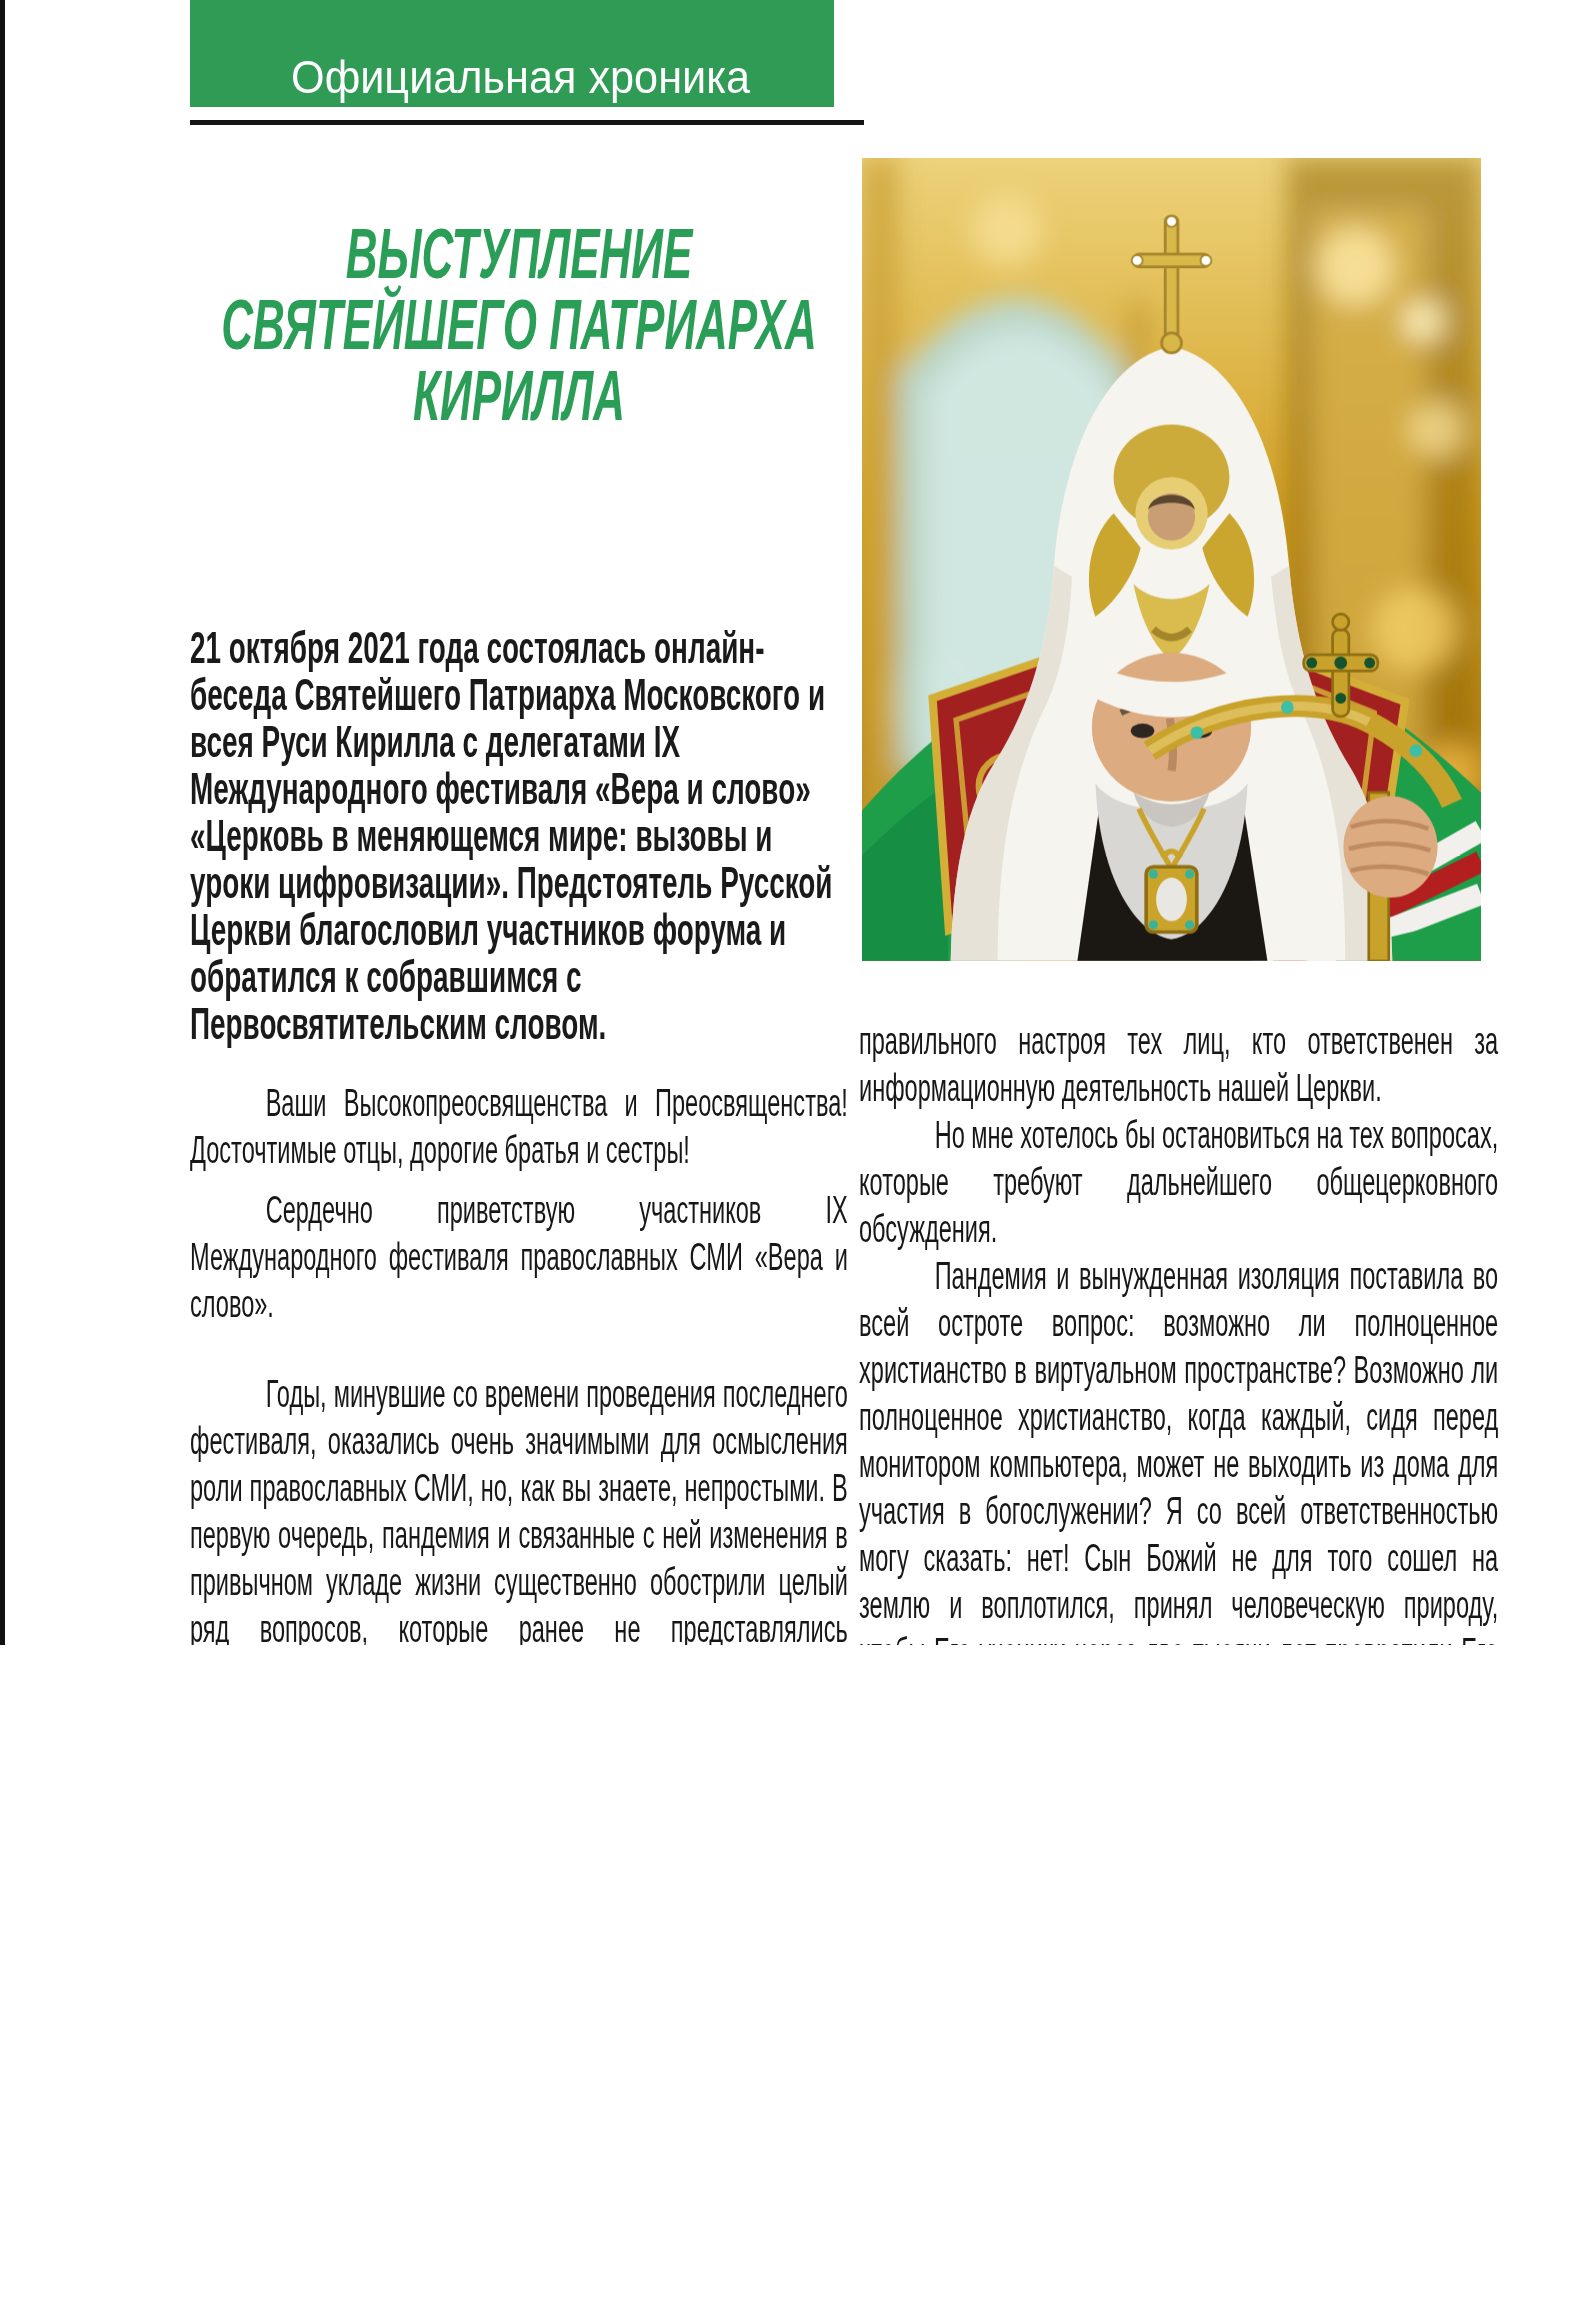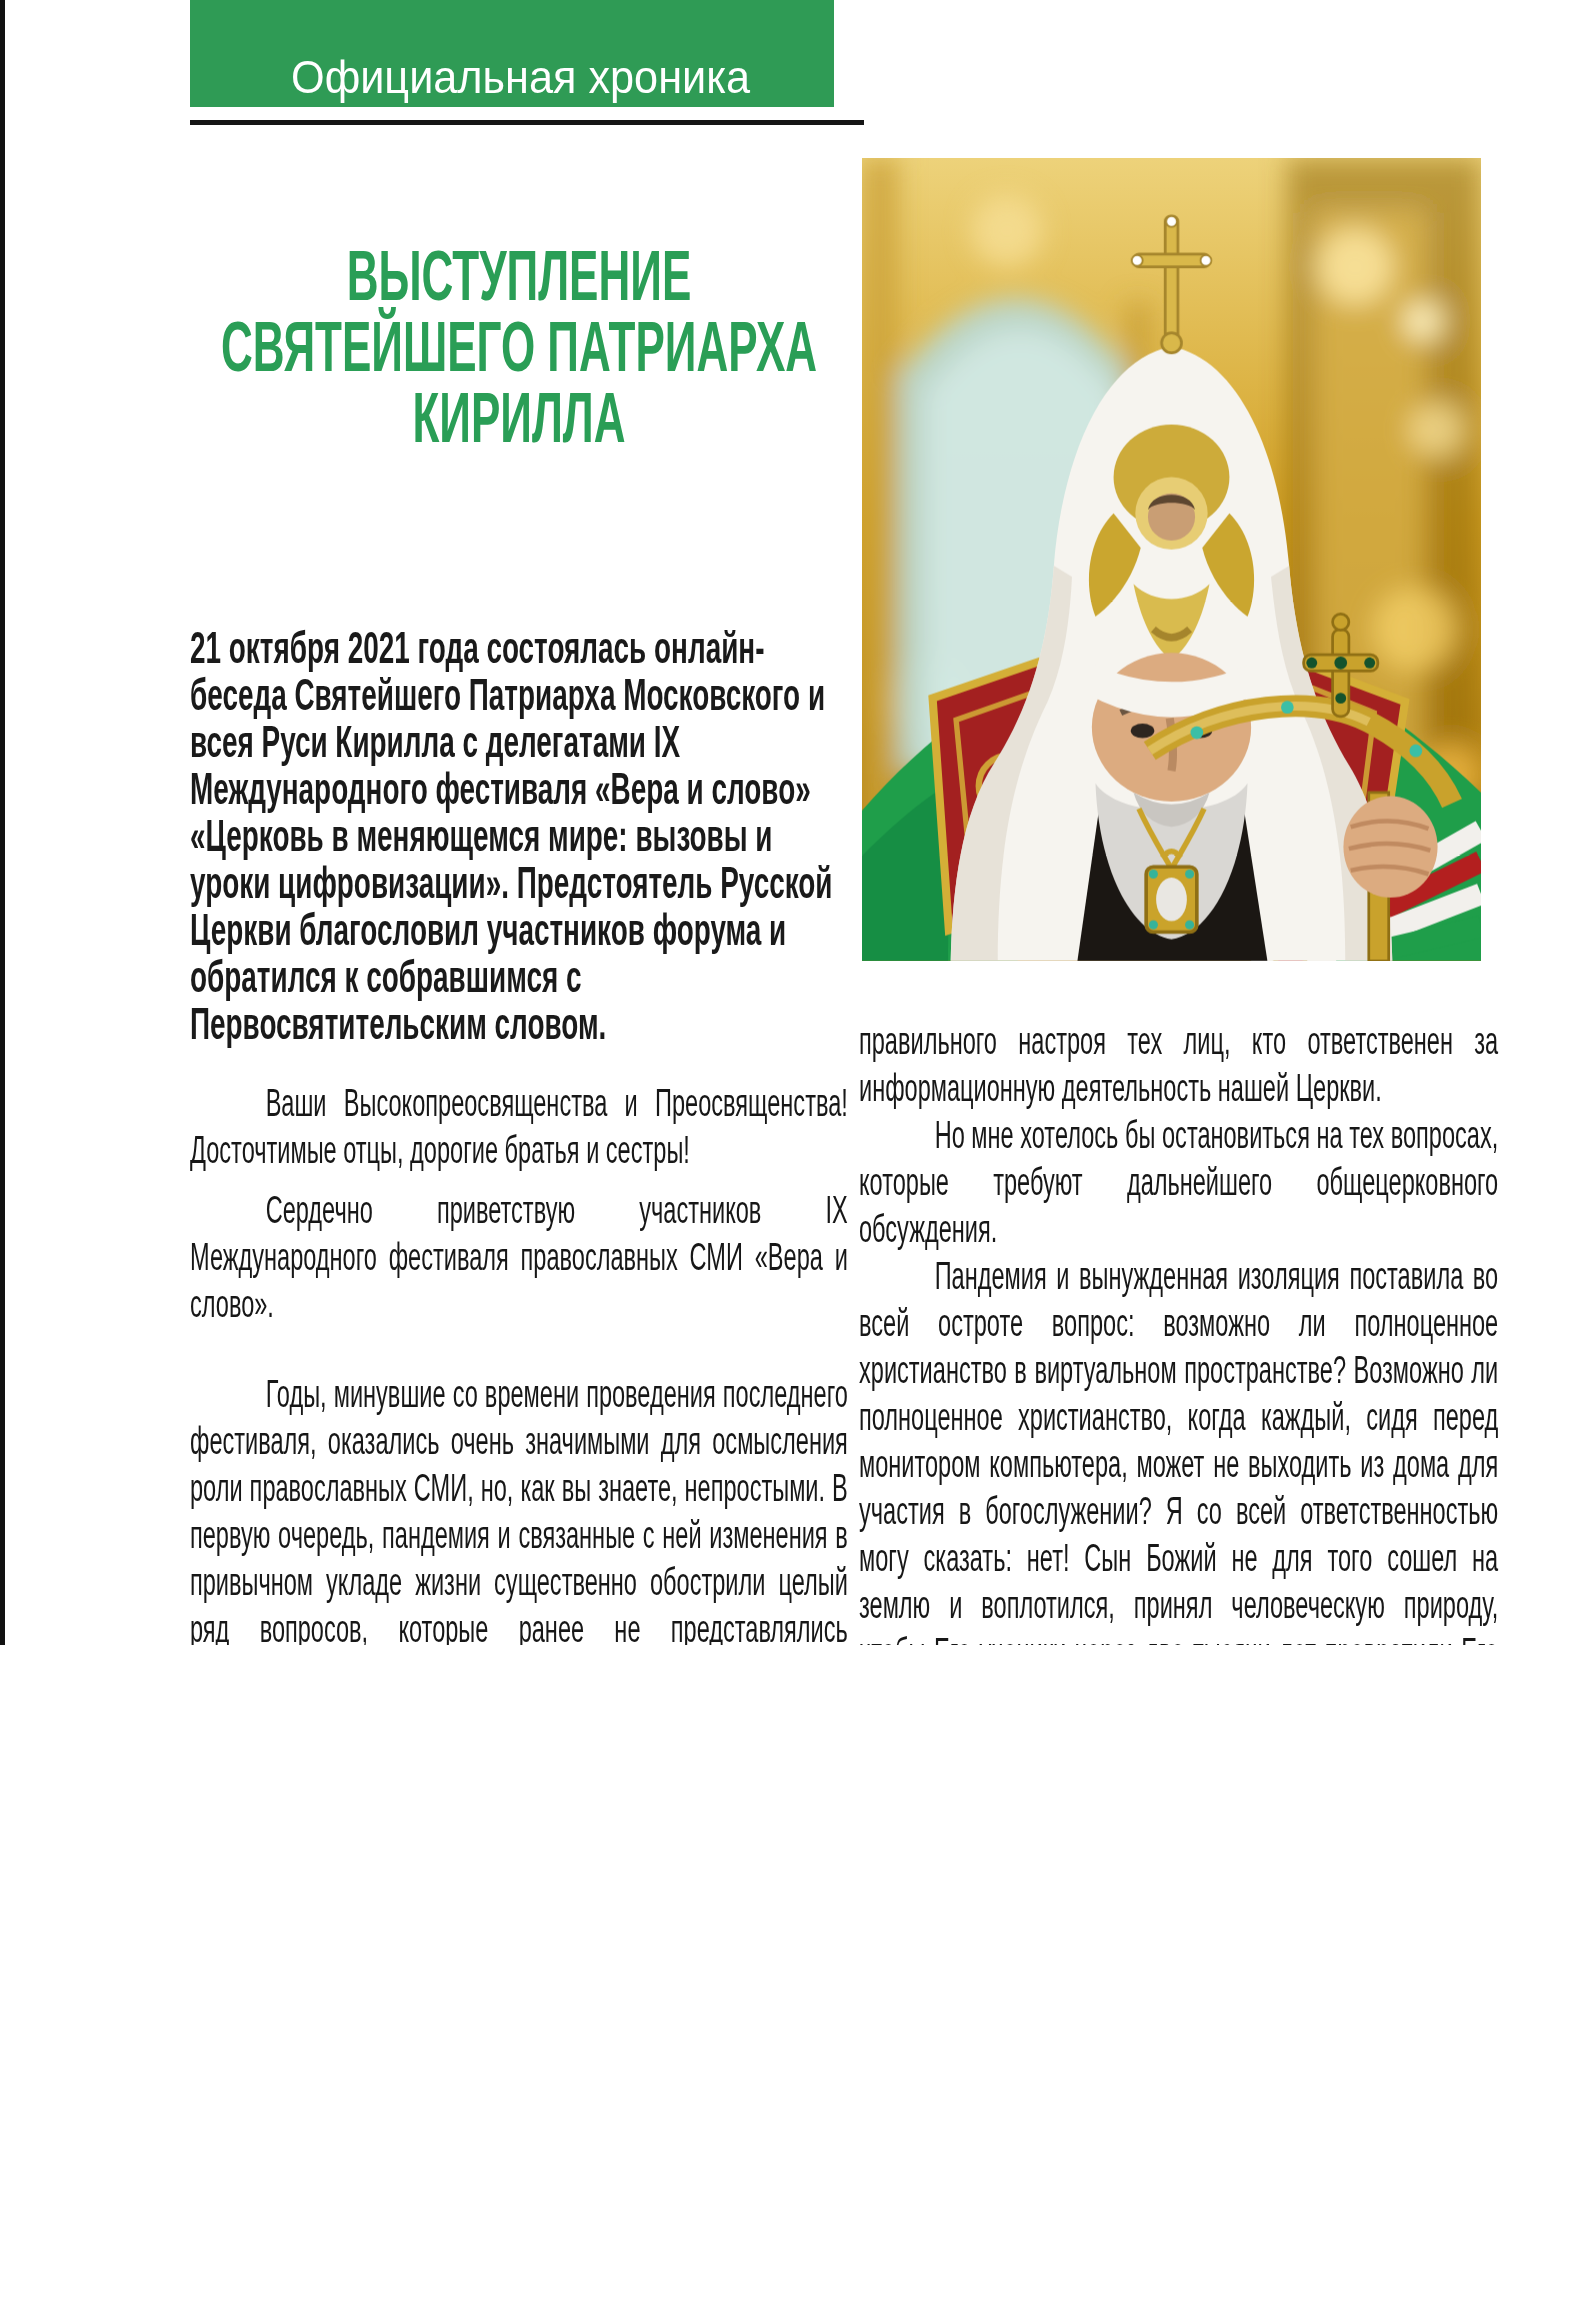--- a/index.html
+++ b/index.html
@@ -21,21 +21,21 @@
     padding-bottom:7.2px; transform:scaleX(.92); transform-origin:0 100%;
     white-space:nowrap;
   }
   .band-rule { position:absolute; left:190px; top:120px; width:674px; height:5.4px; background:#151515; }
 
   
   .title, .subtitle { position:absolute; left:190px; width:658px; margin:0; color:#2a9e56; font-weight:700; }
   .squeezeC {
     display:block; text-align:center; white-space:pre-line; transform-origin:50% 0;
   }
-  .title { top:240px; }
+  .title { top:218px;font-style:italic; }
   .title .squeezeC { width:1086px; margin-left:calc(50% - 543px); font-size:71px; line-height:71px; transform:scaleX(.62); }
   .subtitle { top:436px; }
   .subtitle .squeezeC { width:1176px; margin-left:calc(50% - 588px); font-size:69px; line-height:72px; transform:scaleX(.58); }
 
   
   .col { position:absolute; }
   .col-left  { left:190px; top:610px; width:658px;margin-top:14px; }
   .col-right { left:859px; top:1018px; width:640px; }
   .cond { transform:scaleX(.62); transform-origin:0 0; }
   .col-left  .cond { width:1061px; }

